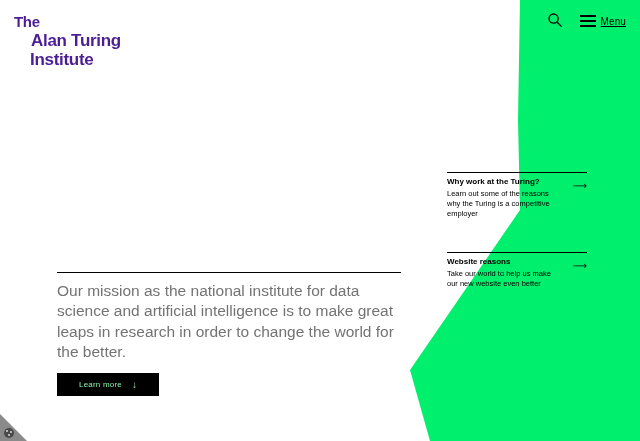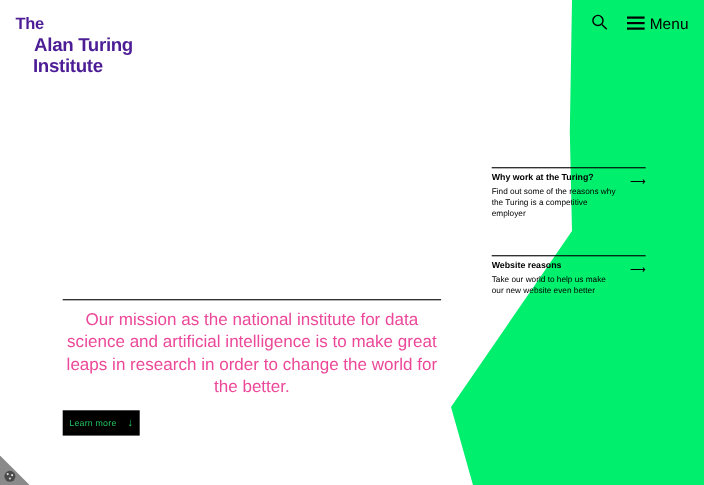--- a/index.html
+++ b/index.html
@@ -91,30 +91,32 @@
     gap: 3px;
     width: 16px;
   }
   .burger span {
     display: block;
     height: 2px;
     width: 16px;
     background: #000;
   }
   .menu-label {
-    font-size: 14px;
+    font-size: 10px;
     color: #000;
     letter-spacing: 0.1px;
+    text-decoration: underline;
   }
 
   
   .promo {
     position: absolute;
     z-index: 3;
     width: 140px;
+    margin-top: 20px;
   }
   .promo .rule {
     height: 1px;
     background: #000;
     width: 100%;
     margin-bottom: 4px;
   }
   .promo-title {
     font-size: 8px;
     font-weight: bold;
@@ -151,34 +153,33 @@
   }
   .mission .rule {
     height: 1px;
     background: #000;
     width: 344px;
     margin-bottom: 8px;
   }
   .mission-text {
     font-size: 15.5px;
     line-height: 1.32;
-    color: #ec4899;
-    display: block;
-    text-align: center;
+    color: #737373;
+    display: block;
   }
 
   
   .learn-more {
     position: absolute;
     left: 57px;
     top: 373px;
     background: #000;
-    color: #22c55e;
+    color: #86efac;
     border: 0;
-    padding: 0 6px;
+    padding: 0 22px;
     height: 23px;
     display: flex;
     align-items: center;
     gap: 10px;
     cursor: pointer;
     z-index: 5;
     font-family: "Liberation Sans", sans-serif;
   }
   .learn-more .lm-label {
     font-size: 8px;
@@ -262,21 +263,21 @@
       <span class="menu-label">Menu</span>
     </button>
   </div>
 
   <div class="promo promo-1">
     <div class="rule"></div>
     <div class="promo-head">
       <span class="promo-title">Why work at the Turing?</span>
       <span class="promo-arrow">⟶</span>
     </div>
-    <span class="promo-body">Find out some of the reasons why the Turing is a competitive employer</span>
+    <span class="promo-body">Learn out some of the reasons why the Turing is a competitive employer</span>
   </div>
 
   <div class="promo promo-2">
     <div class="rule"></div>
     <div class="promo-head">
       <span class="promo-title">Website reasons</span>
       <span class="promo-arrow">⟶</span>
     </div>
     <span class="promo-body">Take our world to help us make our new website even better</span>
   </div>

